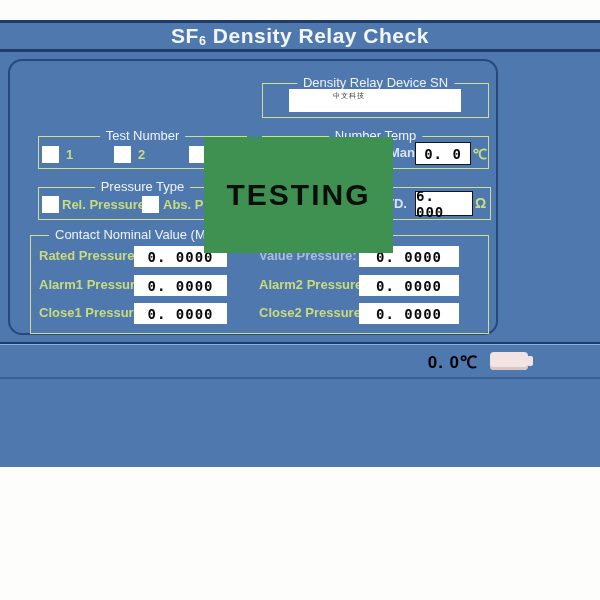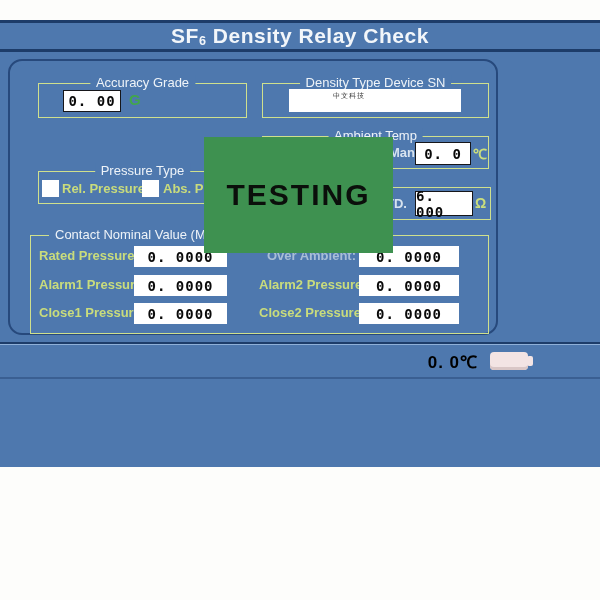--- a/index.html
+++ b/index.html
@@ -52,61 +52,65 @@
 
 <div class="app">
 
   <div class="titlebar">
     <span><span>SF</span><span class="sub">6</span> <span>Density Relay Check</span></span>
   </div>
 
   <div class="main">
     <div class="panel"></div>
 
-    <div class="group" style="left:38px;top:31px;width:207px;height:33px;">
-      <span class="legend">Accuracy Grade</span>
-      <div class="vfield bordered" style="left:24px;top:6px;width:56px;height:20px;">0. 00</div>
-      <span class="unit unit-g" style="left:90px;top:7px;">G</span>
-    </div>
 
     <div class="group" style="left:262px;top:31px;width:225px;height:33px;">
-      <span class="legend">Density Type Device SN</span>
+      <span class="legend">Density Relay Device SN</span>
       <div class="sninput">
         <span class="watermark">中文科技</span>
       </div>
     </div>
 
+    <div class="group" style="left:38px;top:84px;width:207px;height:31px;">
+      <span class="legend">Test Number</span>
+      <div class="cb" style="left:3px;top:9px;"></div>
+      <span class="ylabel" style="left:27px;top:10px;">1</span>
+      <div class="cb" style="left:75px;top:9px;"></div>
+      <span class="ylabel" style="left:99px;top:10px;">2</span>
+      <div class="cb" style="left:150px;top:9px;"></div>
+      <span class="ylabel" style="left:174px;top:10px;">3</span>
+    </div>
 
     <div class="group" style="left:262px;top:84px;width:225px;height:31px;">
-      <span class="legend">Ambient Temp</span>
+      <span class="legend">Number Temp</span>
       <span class="palelabel" style="left:126px;top:8px;">Man.</span>
       <div class="vfield bordered" style="left:152px;top:5px;width:54px;height:21px;">0. 0</div>
       <span class="unit" style="left:210px;top:7px;">℃</span>
     </div>
 
-    <div class="group" style="left:38px;top:119px;width:207px;height:31px;">
+    <div class="group" style="left:38px;top:135px;width:207px;height:31px;">
       <span class="legend">Pressure Type</span>
       <div class="cb" style="left:3px;top:8px;"></div>
       <span class="ylabel" style="left:23px;top:9px;">Rel. Pressure</span>
       <div class="cb" style="left:103px;top:8px;"></div>
       <span class="ylabel" style="left:124px;top:9px;">Abs. Pressure</span>
     </div>
 
     <div class="group" style="left:262px;top:135px;width:227px;height:31px;">
       <span class="palelabel" style="left:123px;top:8px;">TD.</span>
       <div class="vfield bordered" style="left:152px;top:3px;width:56px;height:23px;">6. 000</div>
       <span class="unit" style="left:212px;top:7px;">Ω</span>
     </div>
 
     <div class="group" style="left:30px;top:183px;width:457px;height:97px;">
       <span class="legend legend-left">Contact Nominal Value  (MPa)</span>
 
       <span class="ylabel rowlabel" style="left:8px;top:12px;width:95px;">Rated Pressure:</span>
       <div class="vfield" style="left:103px;top:10px;width:93px;height:21px;">0. 0000</div>
-      <span class="palelabel rowlabel" style="left:228px;top:12px;width:97px;color:#a9bed6;">Over Ambient:</span>
+      <span class="palelabel rowlabel" style="left:228px;top:12px;width:97px;color:#a9bed6;">Value Pressure:</span>
       <div class="vfield" style="left:328px;top:10px;width:100px;height:21px;">0. 0000</div>
 
       <span class="ylabel rowlabel" style="left:8px;top:41px;width:95px;">Alarm1 Pressure:</span>
       <div class="vfield" style="left:103px;top:39px;width:93px;height:21px;">0. 0000</div>
       <span class="ylabel rowlabel" style="left:228px;top:41px;width:97px;">Alarm2 Pressure:</span>
       <div class="vfield" style="left:328px;top:39px;width:100px;height:21px;">0. 0000</div>
 
       <span class="ylabel rowlabel" style="left:8px;top:69px;width:95px;">Close1 Pressure:</span>
       <div class="vfield" style="left:103px;top:67px;width:93px;height:21px;">0. 0000</div>
       <span class="ylabel rowlabel" style="left:228px;top:69px;width:97px;">Close2 Pressure:</span>

